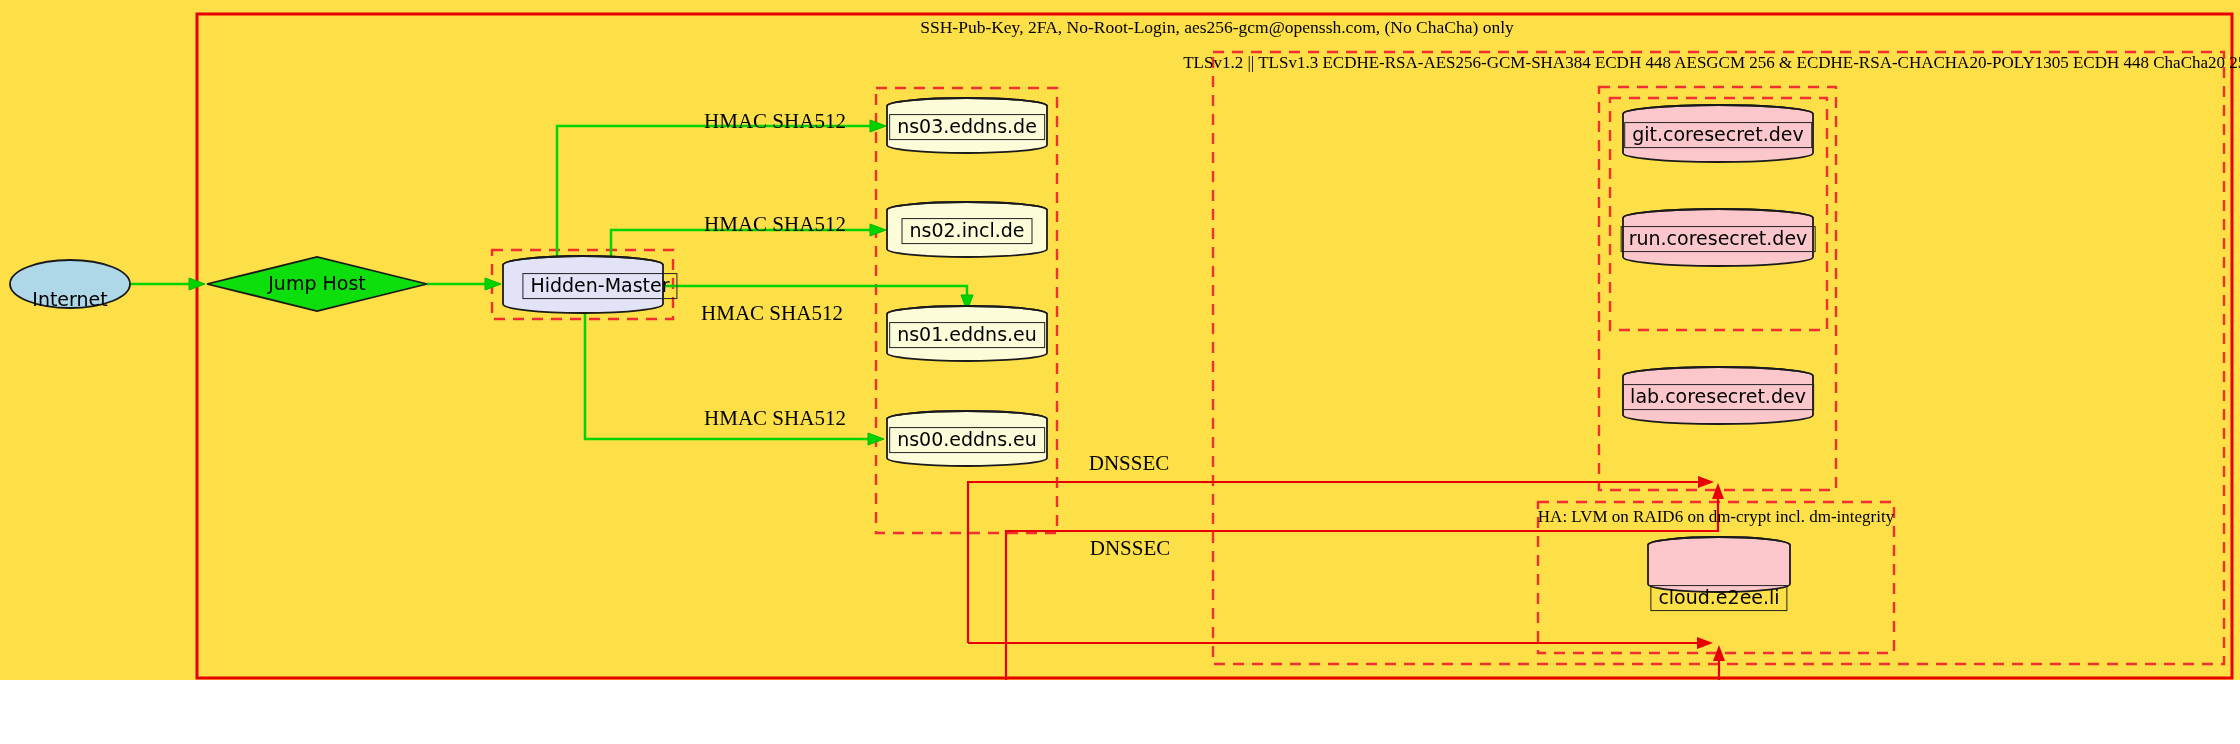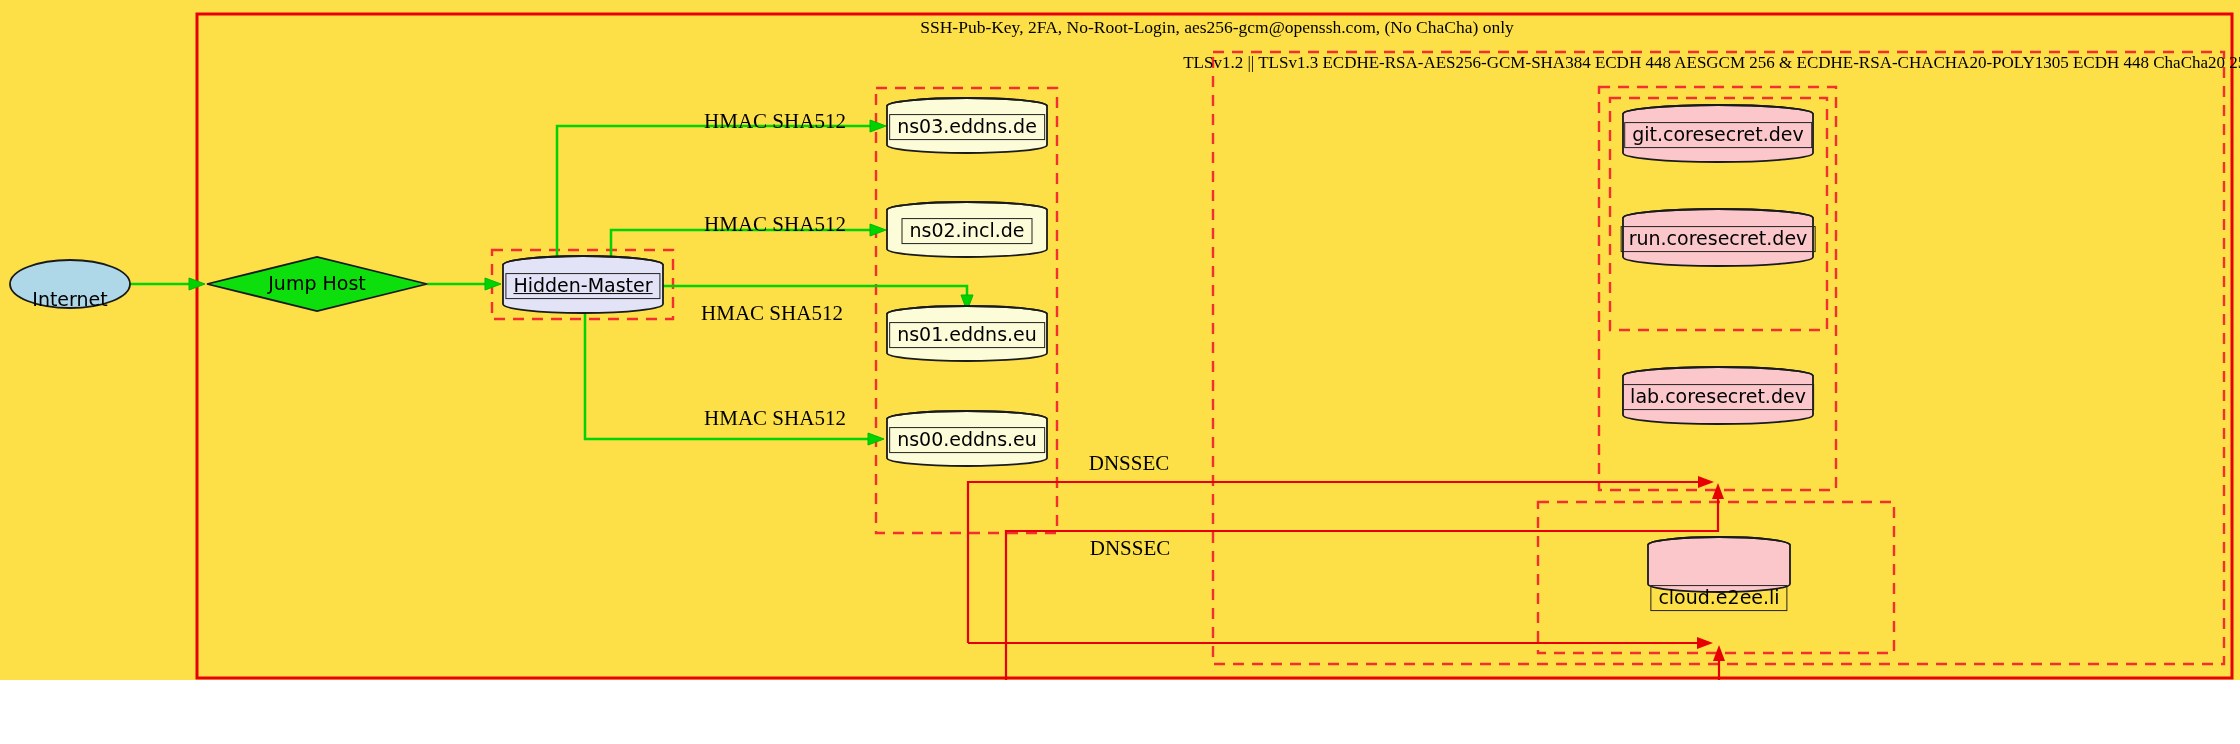--- a/index.html
+++ b/index.html
@@ -99,31 +99,32 @@
   <g>
     <path d="M1648,545 L1648,584 A71,8 0 0 0 1790,584 L1790,545 A71,8 0 0 0 1648,545 Z" fill="#fbc7cb" stroke="#1a1a1a" stroke-width="1.8"></path>
     <path d="M1648,545 A71,8 0 0 1 1790,545" fill="none" stroke="#1a1a1a" stroke-width="1.8"></path>
   </g>
 
   <ellipse cx="968" cy="716" rx="80" ry="25" fill="#aed7e8" stroke="#1a1a1a" stroke-width="1.8"></ellipse>
 </svg>
 
 <div class="lbl serif cluster-lbl" style="left:1217px;top:27px;">SSH-Pub-Key, 2FA, No-Root-Login, aes256-gcm@openssh.com, (No ChaCha) only</div>
 <div class="lbl serif cluster-lbl" style="left:1719px;top:63px;font-size:17px;">TLSv1.2 || TLSv1.3 ECDHE-RSA-AES256-GCM-SHA384 ECDH 448 AESGCM 256 &amp; ECDHE-RSA-CHACHA20-POLY1305 ECDH 448 ChaCha20 256</div>
+<div class="lbl serif cluster-lbl" style="left:1716px;top:517px;font-size:17px;">HA: LVM on RAID6 on dm-crypt incl. dm-integrity</div>
 
 <div class="lbl serif edge-lbl" style="left:775px;top:121px;">HMAC SHA512</div>
 <div class="lbl serif edge-lbl" style="left:775px;top:224px;">HMAC SHA512</div>
 <div class="lbl serif edge-lbl" style="left:772px;top:313px;">HMAC SHA512</div>
 <div class="lbl serif edge-lbl" style="left:775px;top:418px;">HMAC SHA512</div>
 <div class="lbl serif edge-lbl" style="left:1129px;top:463px;">DNSSEC</div>
 <div class="lbl serif edge-lbl" style="left:1130px;top:548px;">DNSSEC</div>
 
 <div class="lbl sans node-lbl" style="left:70px;top:300px;">Internet</div>
 <div class="lbl sans node-lbl" style="left:317px;top:284px;">Jump Host</div>
-<div class="lbl sans node-lbl boxed" style="left:583px;top:286px;text-decoration:underline;">Hidden-Master</div>
+<div class="lbl sans node-lbl boxed" style="left:600px;top:286px;">Hidden-Master</div>
 <div class="lbl sans node-lbl boxed" style="left:967px;top:127px;">ns03.eddns.de</div>
 <div class="lbl sans node-lbl boxed" style="left:967px;top:231px;">ns02.incl.de</div>
 <div class="lbl sans node-lbl boxed" style="left:967px;top:335px;">ns01.eddns.eu</div>
 <div class="lbl sans node-lbl boxed" style="left:967px;top:440px;">ns00.eddns.eu</div>
 <div class="lbl sans node-lbl boxed" style="left:1718px;top:135px;">git.coresecret.dev</div>
 <div class="lbl sans node-lbl boxed" style="left:1718px;top:239px;">run.coresecret.dev</div>
 <div class="lbl sans node-lbl boxed" style="left:1718px;top:397px;">lab.coresecret.dev</div>
 <div class="lbl sans node-lbl boxed" style="left:1719px;top:566px;margin-top:32px;">cloud.e2ee.li</div>
 <div class="lbl sans node-lbl" style="left:968px;top:716px;">TLS/HTTPS</div>
 

